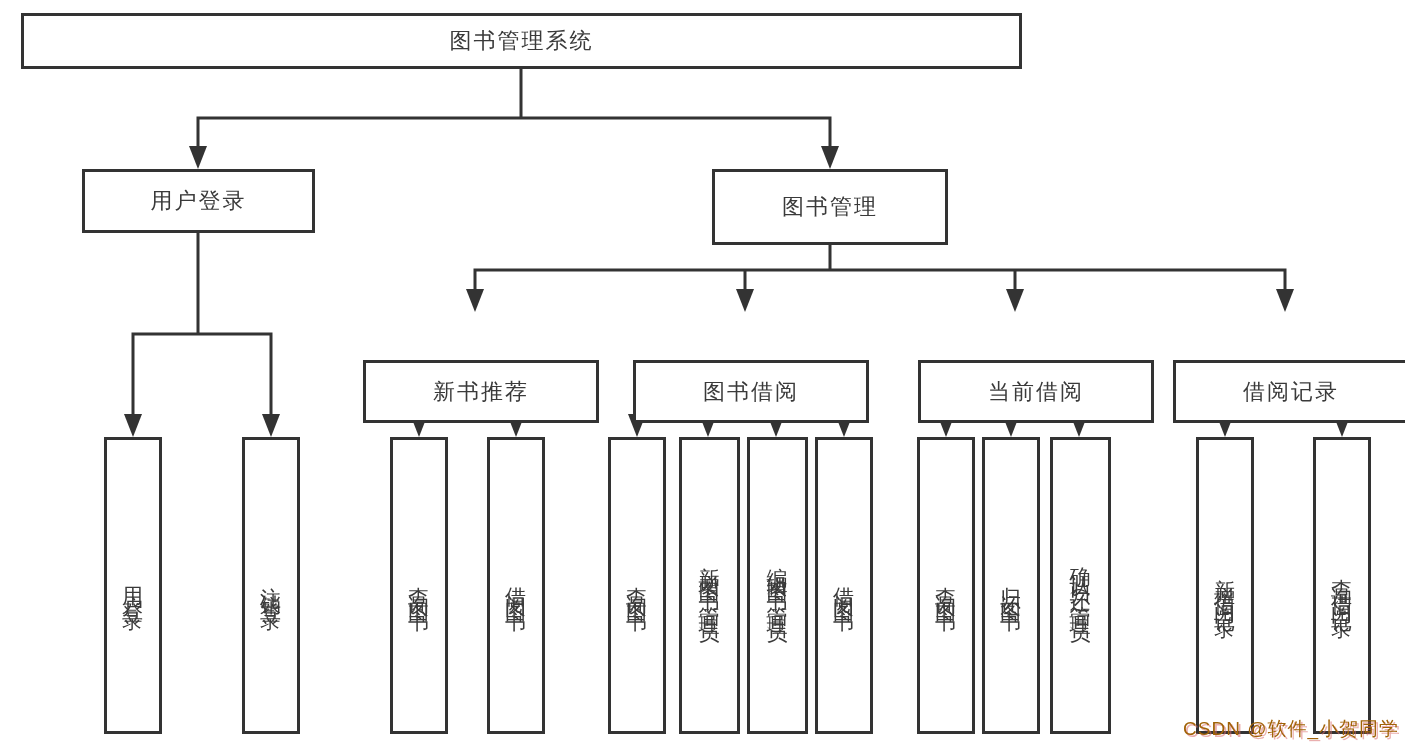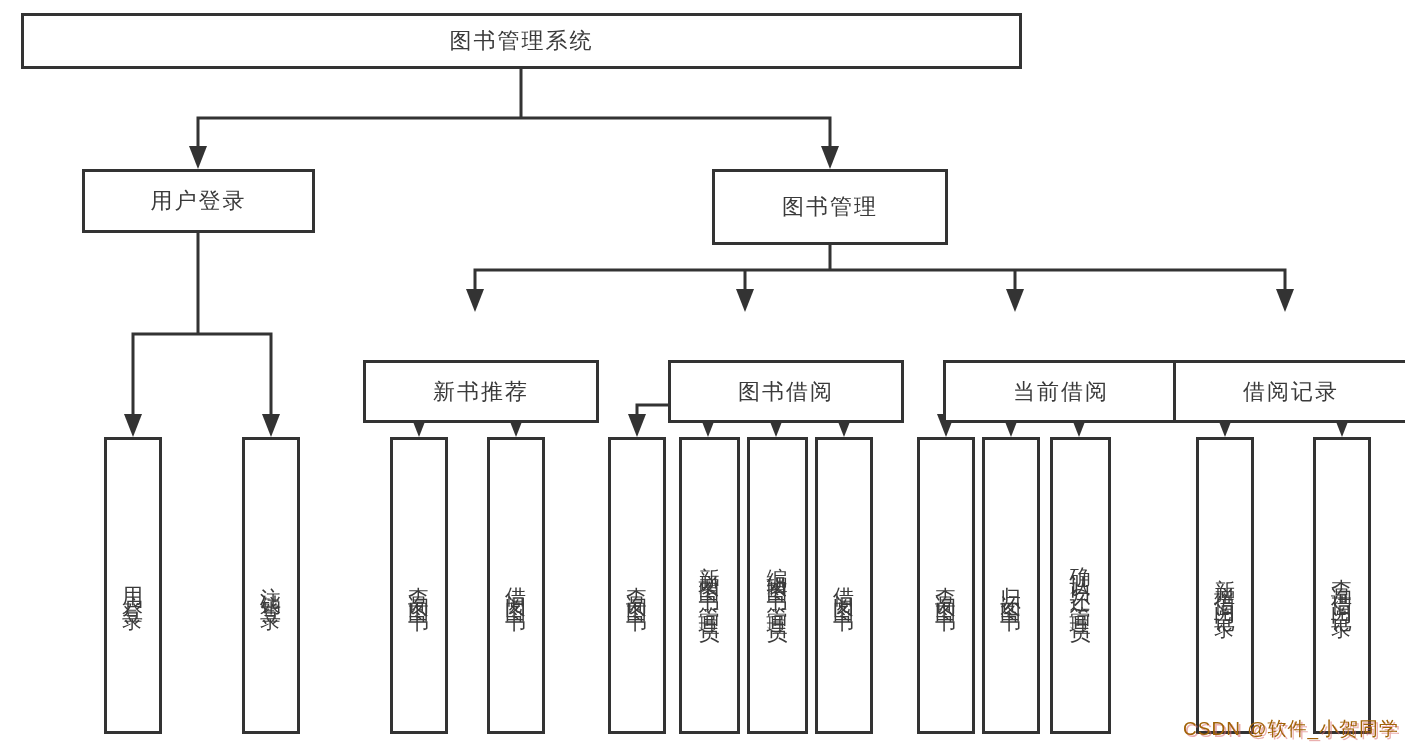--- a/index.html
+++ b/index.html
@@ -11,21 +11,21 @@
   .node {
     position:absolute; box-sizing:border-box; background:#ffffff;
     border:3px solid #333333; color:#3a3a3a;
     display:flex; align-items:center; justify-content:center;
     font-size:22px; letter-spacing:2px; white-space:nowrap;
   }
   .node-root   { left:21px;  top:13px;  width:1001px; height:56px; }
   .node-l2a    { left:82px;  top:169px; width:233px;  height:64px; }
   .node-l2b    { left:712px; top:169px; width:236px;  height:76px; }
   .node-mid    { top:312px; width:236px; height:63px;margin-top:48px; }
-  .m1 { left:363px; } .m2 { left:668px; } .m3 { left:943px; } .m4 { left:1173px; }
+  .m1 { left:363px; } .m2 { left:633px; } .m3 { left:918px; } .m4 { left:1173px; }
   .leaf {
     position:absolute; top:437px; width:58px; height:297px; box-sizing:border-box;
     background:#ffffff; border:3px solid #333333;
     display:flex; align-items:center; justify-content:center;
   }
   .leaf .vtext {
     writing-mode:vertical-rl; text-orientation:mixed;
     font-size:21px; letter-spacing:8px; color:#3a3a3a; line-height:1;
   }
   .watermark {

